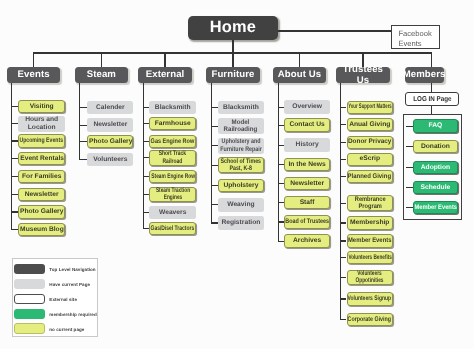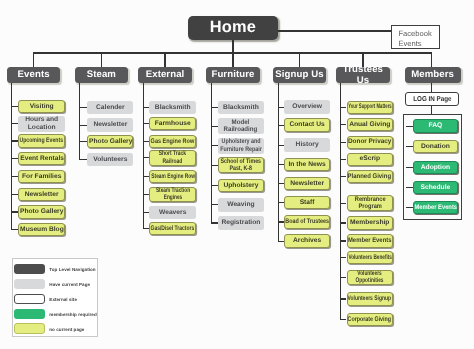--- a/index.html
+++ b/index.html
@@ -227,21 +227,21 @@
         <span>Weaving</span>
       </div>
     </div>
     <div class="ln" style="left: 211.8px; top: 222.4px; width: 5.8px; height: 1.2px;"></div>
     <div class="node chip grey" style="left: 217.6px; top: 216.3px; width: 46.6px; height: 13.4px;">
       <div>
         <span>Registration</span>
       </div>
     </div>
     <div class="ln" style="left: 298.85px; top: 53px; width: 1.2px; height: 13.5px;"></div>
-    <div class="node header" style="left: 272.7px; top: 66.5px; width: 53.5px; height: 16.2px;">Signup Us</div>
+    <div class="node header" style="left: 272.7px; top: 66.5px; width: 53.5px; height: 16.2px;">About Us</div>
     <div class="ln" style="left: 277.7px; top: 82.7px; width: 1.2px; height: 159px;"></div>
     <div class="ln" style="left: 278.3px; top: 106.5px; width: 5.5px; height: 1.2px;"></div>
     <div class="node chip grey" style="left: 283.8px; top: 100.4px; width: 46.6px; height: 13.4px;">
       <div>
         <span>Overview</span>
       </div>
     </div>
     <div class="ln" style="left: 278.3px; top: 124.5px; width: 5.5px; height: 1.2px;"></div>
     <div class="node chip yellow" style="left: 283.8px; top: 118.4px; width: 46.6px; height: 13.4px;">
       <div>
@@ -355,21 +355,21 @@
         <span>Volunteers Signup</span>
       </div>
     </div>
     <div class="ln" style="left: 340.6px; top: 318.8px; width: 5.9px; height: 1.2px;"></div>
     <div class="node chip yellow" style="left: 346.5px; top: 312.7px; width: 46.5px; height: 13.4px;">
       <div style="transform: scaleX(0.796339);">
         <span>Corporate Giving</span>
       </div>
     </div>
     <div class="ln" style="left: 430.75px; top: 53px; width: 1.2px; height: 13.5px;"></div>
-    <div class="node header" style="left: 404.6px; top: 66.5px; width: 56px; height: 16.2px;">Members</div>
+    <div class="node header" style="left: 404.6px; top: 66.5px; width: 39px; height: 16.2px;">Members</div>
     <div class="ln" style="left: 430.75px; top: 82.7px; width: 1.2px; height: 9.7px;"></div>
     <div class="node login" style="left: 405.4px; top: 92.4px; width: 53.6px; height: 13.5px;">
       <div style="transform: scaleX(0.892589);">LOG IN Page</div>
     </div>
     <div class="ln" style="left: 430.75px; top: 105.9px; width: 1.2px; height: 7.9px;"></div>
     <div class="memberbox" style="left: 403.3px; top: 113.8px; width: 58.8px; height: 106.2px;"></div>
     <div class="ln" style="left: 405.8px; top: 125.5px; width: 6.8px; height: 1.2px;"></div>
     <div class="node chip green" style="left: 412.6px; top: 119.4px; width: 45.6px; height: 13.4px;">
       <div>
         <span>FAQ</span>

